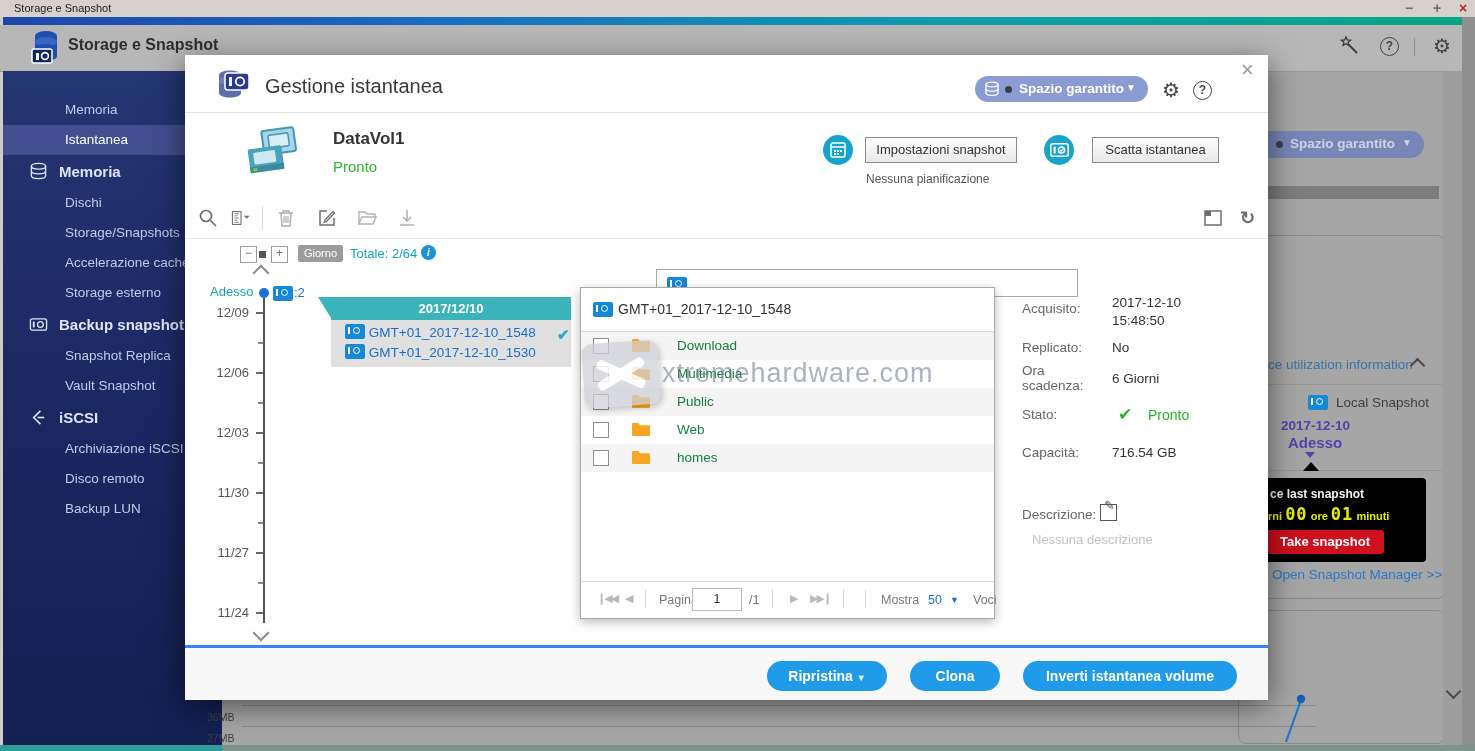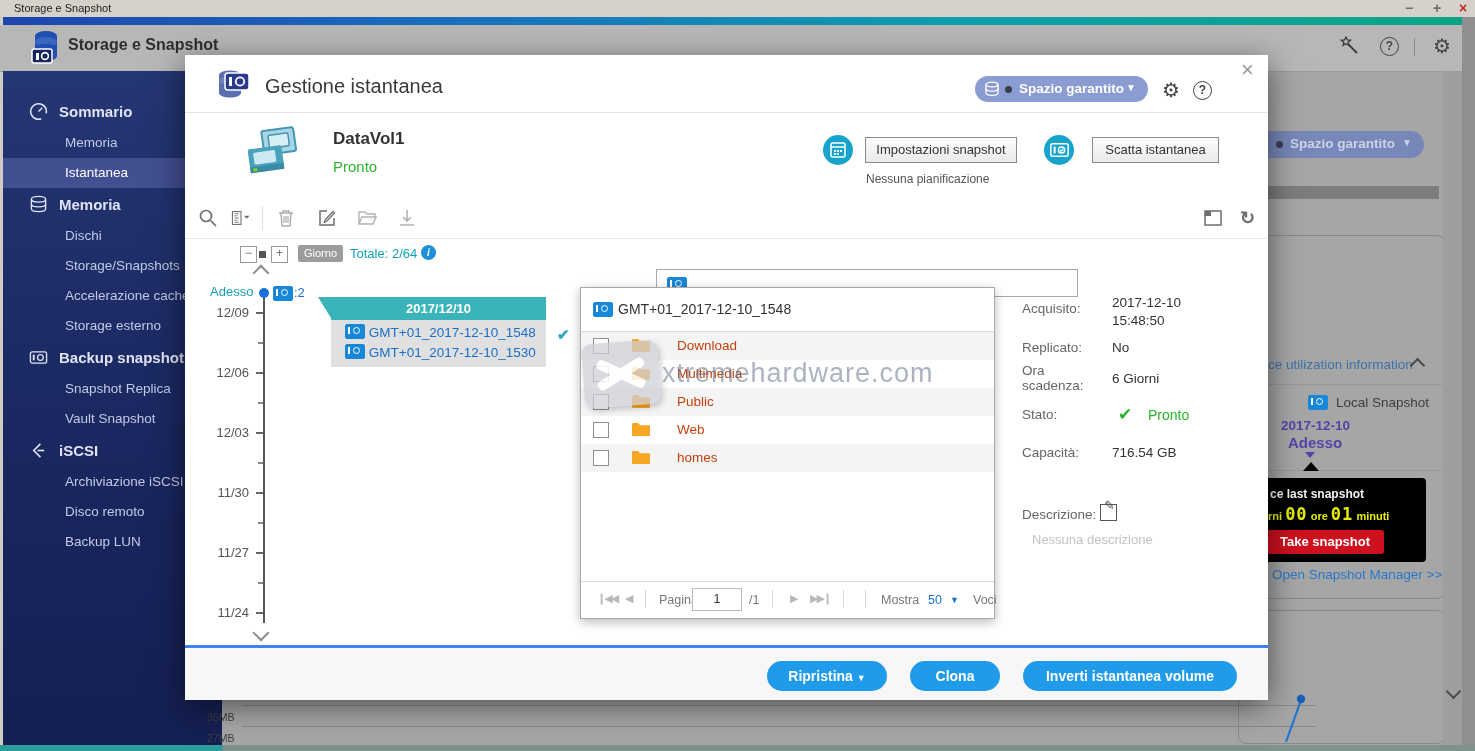--- a/index.html
+++ b/index.html
@@ -98,38 +98,38 @@
   .tl-dot{position:absolute;left:74px;top:233px;width:10px;height:10px;border-radius:50%;background:#1a6fd8;}
   .tl-count{position:absolute;left:109px;top:230px;font-size:13px;color:#1a6fd8;}
   .tl-date{position:absolute;left:18px;width:46px;text-align:right;font-size:13px;color:#555;}
   .tick{position:absolute;left:71px;width:7px;height:2px;background:#666;}
   .tick.minor{left:73px;width:5px;background:#888;}
 
   .camv{display:inline-block;position:relative;width:18px;height:13px;background:#1787d8;border:1px solid #1787d8;border-radius:2px;vertical-align:-2px;}
   .camv::before{content:"";position:absolute;left:2px;top:2px;width:2px;height:7px;background:#fff;}
   .camv::after{content:"";position:absolute;left:7px;top:2px;width:7px;height:7px;border:1.5px solid #fff;border-radius:50%;box-sizing:border-box;}
 
-  .snapcard{position:absolute;left:146px;top:242px;width:215px;height:70px;}
+  .snapcard{position:absolute;left:146px;top:242px;width:240px;height:70px;}
   .snapcard .hdr{position:absolute;left:0;top:0;width:100%;height:23px;background:#3ab3ba;color:#fff;
                  font-weight:bold;font-size:13px;text-align:center;line-height:23px;}
   .snapcard .notch{position:absolute;left:-13px;top:0;width:0;height:0;border-top:21px solid #3ab3ba;border-left:13px solid transparent;}
   .snapcard .body{position:absolute;left:0;top:23px;width:100%;height:47px;background:#e0e0e0;}
   .snaprow{position:absolute;left:14px;height:20px;line-height:20px;font-size:13.5px;color:#1a6fc8;white-space:nowrap;}
   .snapcheck{position:absolute;left:212px;top:2px;color:#2fa8c8;font-size:15px;font-weight:bold;}
 
   .ghostbox{position:absolute;left:471px;top:214px;width:420px;height:26px;background:#ffffff;border:1px solid #a9a9a9;}
 
   .filepanel{position:absolute;left:395px;top:232px;width:413px;height:330px;background:#fff;border:1px solid #a9a9a9;
              box-shadow:0 3px 10px rgba(0,0,0,.28);}
   .fp-title{position:absolute;left:37px;top:13px;font-size:14px;color:#333;}
   .fp-hdrdiv{position:absolute;left:0;top:43px;width:100%;height:1px;background:#d9d9d9;}
   .fp-row{position:absolute;left:0;width:100%;height:28px;}
   .fp-row .cb{position:absolute;left:12px;top:6px;width:14px;height:14px;border:1px solid #8f8f8f;background:#fff;}
   .fp-row .fico{position:absolute;left:50px;top:5px;}
-  .fp-row .fname{position:absolute;left:96px;top:6px;font-size:13.5px;color:#c2410c;}
+  .fp-row .fname{position:absolute;left:96px;top:6px;font-size:13.5px;color:#15803d;}
   .fp-foot{position:absolute;left:0;bottom:0;width:100%;height:36px;border-top:1px solid #d9d9d9;font-size:12.5px;color:#8a8a8a;}
   .pgico{position:absolute;top:10px;font-size:11px;color:#b9b9b9;letter-spacing:-2px;}
   .pgbar{position:absolute;top:8px;width:1px;height:18px;background:#d5d5d5;}
   .pginput{position:absolute;left:111px;top:6px;width:48px;height:21px;border:1px solid #bbb;text-align:center;font-size:12.5px;color:#333;line-height:21px;background:#fff;}
   .pglabel{position:absolute;top:11px;color:#777;}
   .blue{color:#1a73c8;}
 
   .dt-label{position:absolute;left:837px;width:84px;font-size:13.5px;color:#666;}
   .dt-value{position:absolute;left:927px;font-size:13.5px;color:#333;}
   .statoval{color:#28b428;font-size:14px;}
@@ -174,27 +174,20 @@
   <svg class="abs hdricon" style="left:1340px;top:36px" width="20" height="20" viewBox="0 0 20 20">
     <path d="M8 8 L17 17" stroke="#3a3a3a" stroke-width="1.8" fill="none"></path>
     <path d="M6 1 l1.4 3 3.1.3 -2.4 2 .8 3.1 -2.9-1.7 -2.9 1.7 .8-3.1 -2.4-2 3.1-.3z" fill="none" stroke="#3a3a3a" stroke-width="1.3"></path>
   </svg>
   <div class="abs helpcirc" style="left:1380px;top:37px">?</div>
   <div class="abs hdr-divider" style="left:1414px"></div>
   <div class="abs gearchar" style="left:1433px;top:34px">⚙</div>
 
   <div class="abs sidebar">
     <div class="side-list">
-      <div class="sgroup">
-        <svg class="gicon" viewBox="0 0 20 20">
-          <circle cx="10" cy="10" r="8.2" fill="none" stroke="#dfe3f4" stroke-width="1.6" stroke-dasharray="36 8" transform="rotate(120 10 10)"></circle>
-          <path d="M10 10 L14 6" stroke="#dfe3f4" stroke-width="1.6"></path>
-        </svg>
-        <span>Sommario</span>
-      </div>
       <div class="ssub"><span>Memoria</span></div>
       <div class="ssub active"><span>Istantanea</span></div>
 
       <div class="sgroup">
         <svg class="gicon" viewBox="0 0 20 20">
           <ellipse cx="10" cy="4.5" rx="7.5" ry="3" fill="none" stroke="#dfe3f4" stroke-width="1.4"></ellipse>
           <path d="M2.5 4.5 v10 c0 1.7 3.4 3 7.5 3 s7.5-1.3 7.5-3 v-10" fill="none" stroke="#dfe3f4" stroke-width="1.4"></path>
           <path d="M2.5 9.5 c0 1.7 3.4 3 7.5 3 s7.5-1.3 7.5-3" fill="none" stroke="#dfe3f4" stroke-width="1.4"></path>
         </svg>
         <span>Memoria</span>

